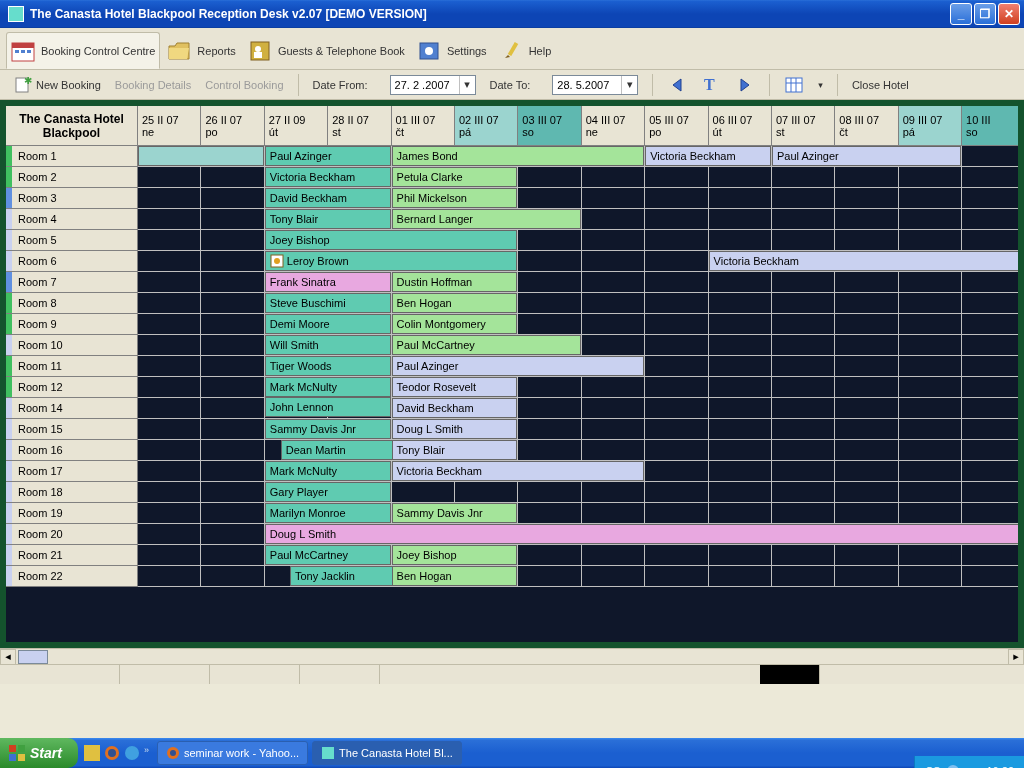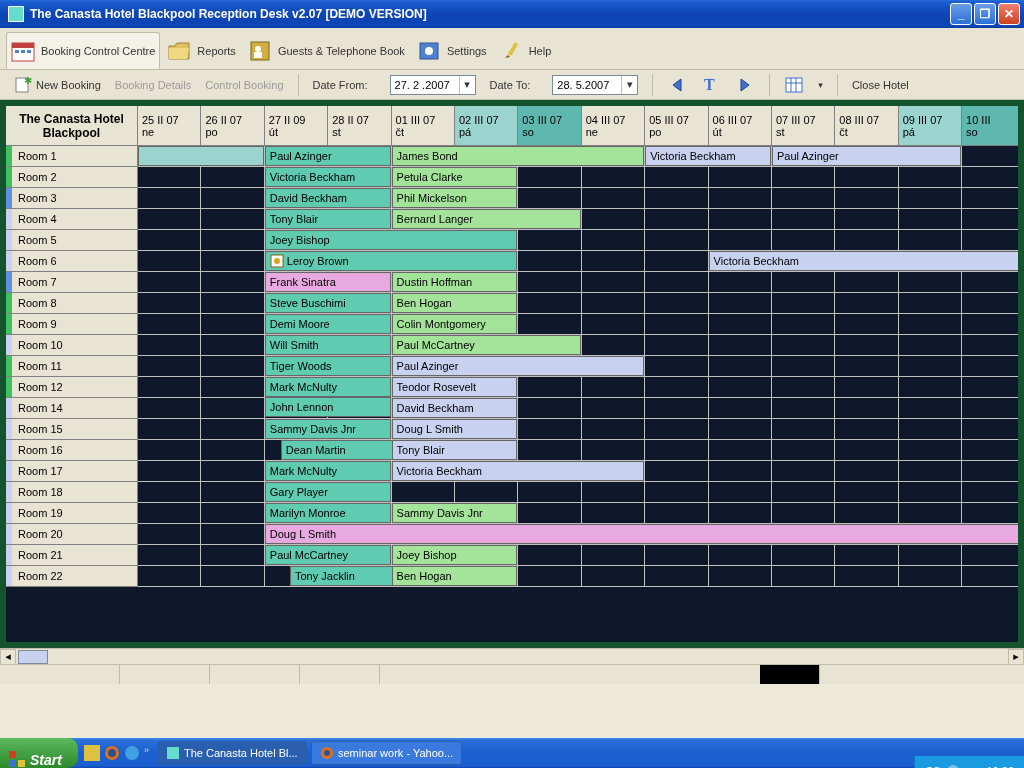--- a/index.html
+++ b/index.html
@@ -53,21 +53,21 @@
 .hscroll .arrow { width:16px; height:16px; border:1px solid #c0bca8; display:flex; align-items:center; justify-content:center; background:#e8e4d4; }
 .hscroll .thumb { width: 30px; height: 14px; background: #c9d1f0; border:1px solid #7b8a99; margin-left:2px;}
 .hscroll .track { flex:1; }
 
 .statusbar { height: 20px; background: #e8e4d4; border-top: 1px solid #c0bca8; display:flex; }
 .statusbar > div { border-right:1px solid #c0bca8; height:100%; }
 .statusbar .blackbox { width: 60px; background:#000; margin-left: 380px; }
 
 
 .taskbar { position: fixed; bottom: 0; left:0; right:0; height: 30px; background: linear-gradient(to bottom, #3a8af0 0%, #2a6fd8 8%, #1b5fd0 50%, #1b5fd0 92%, #0d45b5 100%); display:flex; align-items:center; color:#fff; font-size:11px; }
-.startbtn { height: 30px; background: linear-gradient(to bottom, #5fb85f, #2a8a2a); display:flex; align-items:flex-end; padding: 0 16px 0 8px; border-radius: 0 10px 10px 0; font-style: italic; font-weight:bold; font-size:14px; gap:4px; }
+.startbtn { height: 30px; background: linear-gradient(to bottom, #5fb85f, #2a8a2a); display:flex; align-items:center; padding: 0 16px 0 8px; border-radius: 0 10px 10px 0; font-style: italic; font-weight:bold; font-size:14px; gap:4px; }
 .taskitem { height: 24px; background: #3a7adf; border:1px solid #2a5fb0; margin: 0 2px; padding: 0 8px; display:flex; align-items:center; gap:4px; min-width:150px; border-radius:3px; }
 .taskitem.active { background: #2a5fb0; }
 .tray { margin-left:auto; background: #1a9ae0; height:30px; display:flex; align-items:center; padding: 0 10px; gap:6px; border-left:1px solid #0d7ac0;margin-top:35px;}
 .quicklaunch { display:flex; gap:4px; padding:0 6px; }
 .qicon { width:16px; height:16px; }
 </style>
 </head>
 <body>
 
 <div class="titlebar">
@@ -703,33 +703,33 @@
       </svg>
     <svg class="qicon">
         <circle cx="8" cy="8" r="7" fill="#e07020"></circle>
         <circle cx="8" cy="8" r="4" fill="#305090"></circle>
       </svg>
     <svg class="qicon">
         <circle cx="8" cy="8" r="7" fill="#40a0e0"></circle>
       </svg>
     <span style="color:#cde;font-size:9px">»</span>
   </div>
-  <div class="taskitem active">
-    <svg width="14" height="14">
-        <rect x="1" y="1" width="12" height="12" fill="#6dc"></rect>
-      </svg>
-    <span>The Canasta Hotel Bl...</span>
-  </div>
   <div class="taskitem">
     <svg width="14" height="14">
         <circle cx="7" cy="7" r="6" fill="#e07020"></circle>
         <circle cx="7" cy="7" r="3" fill="#305090"></circle>
       </svg>
     <span>seminar work - Yahoo...</span>
   </div>
+  <div class="taskitem active">
+    <svg width="14" height="14">
+        <rect x="1" y="1" width="12" height="12" fill="#6dc"></rect>
+      </svg>
+    <span>The Canasta Hotel Bl...</span>
+  </div>
   <div class="tray">
     <span>CS</span>
     <svg width="14" height="14">
         <circle cx="7" cy="7" r="6" fill="#80c0f0"></circle>
       </svg>
     <svg width="14" height="14">
         <rect x="2" y="4" width="10" height="8" fill="#f0a060"></rect>
       </svg>
     <span>16:20</span>
   </div>

